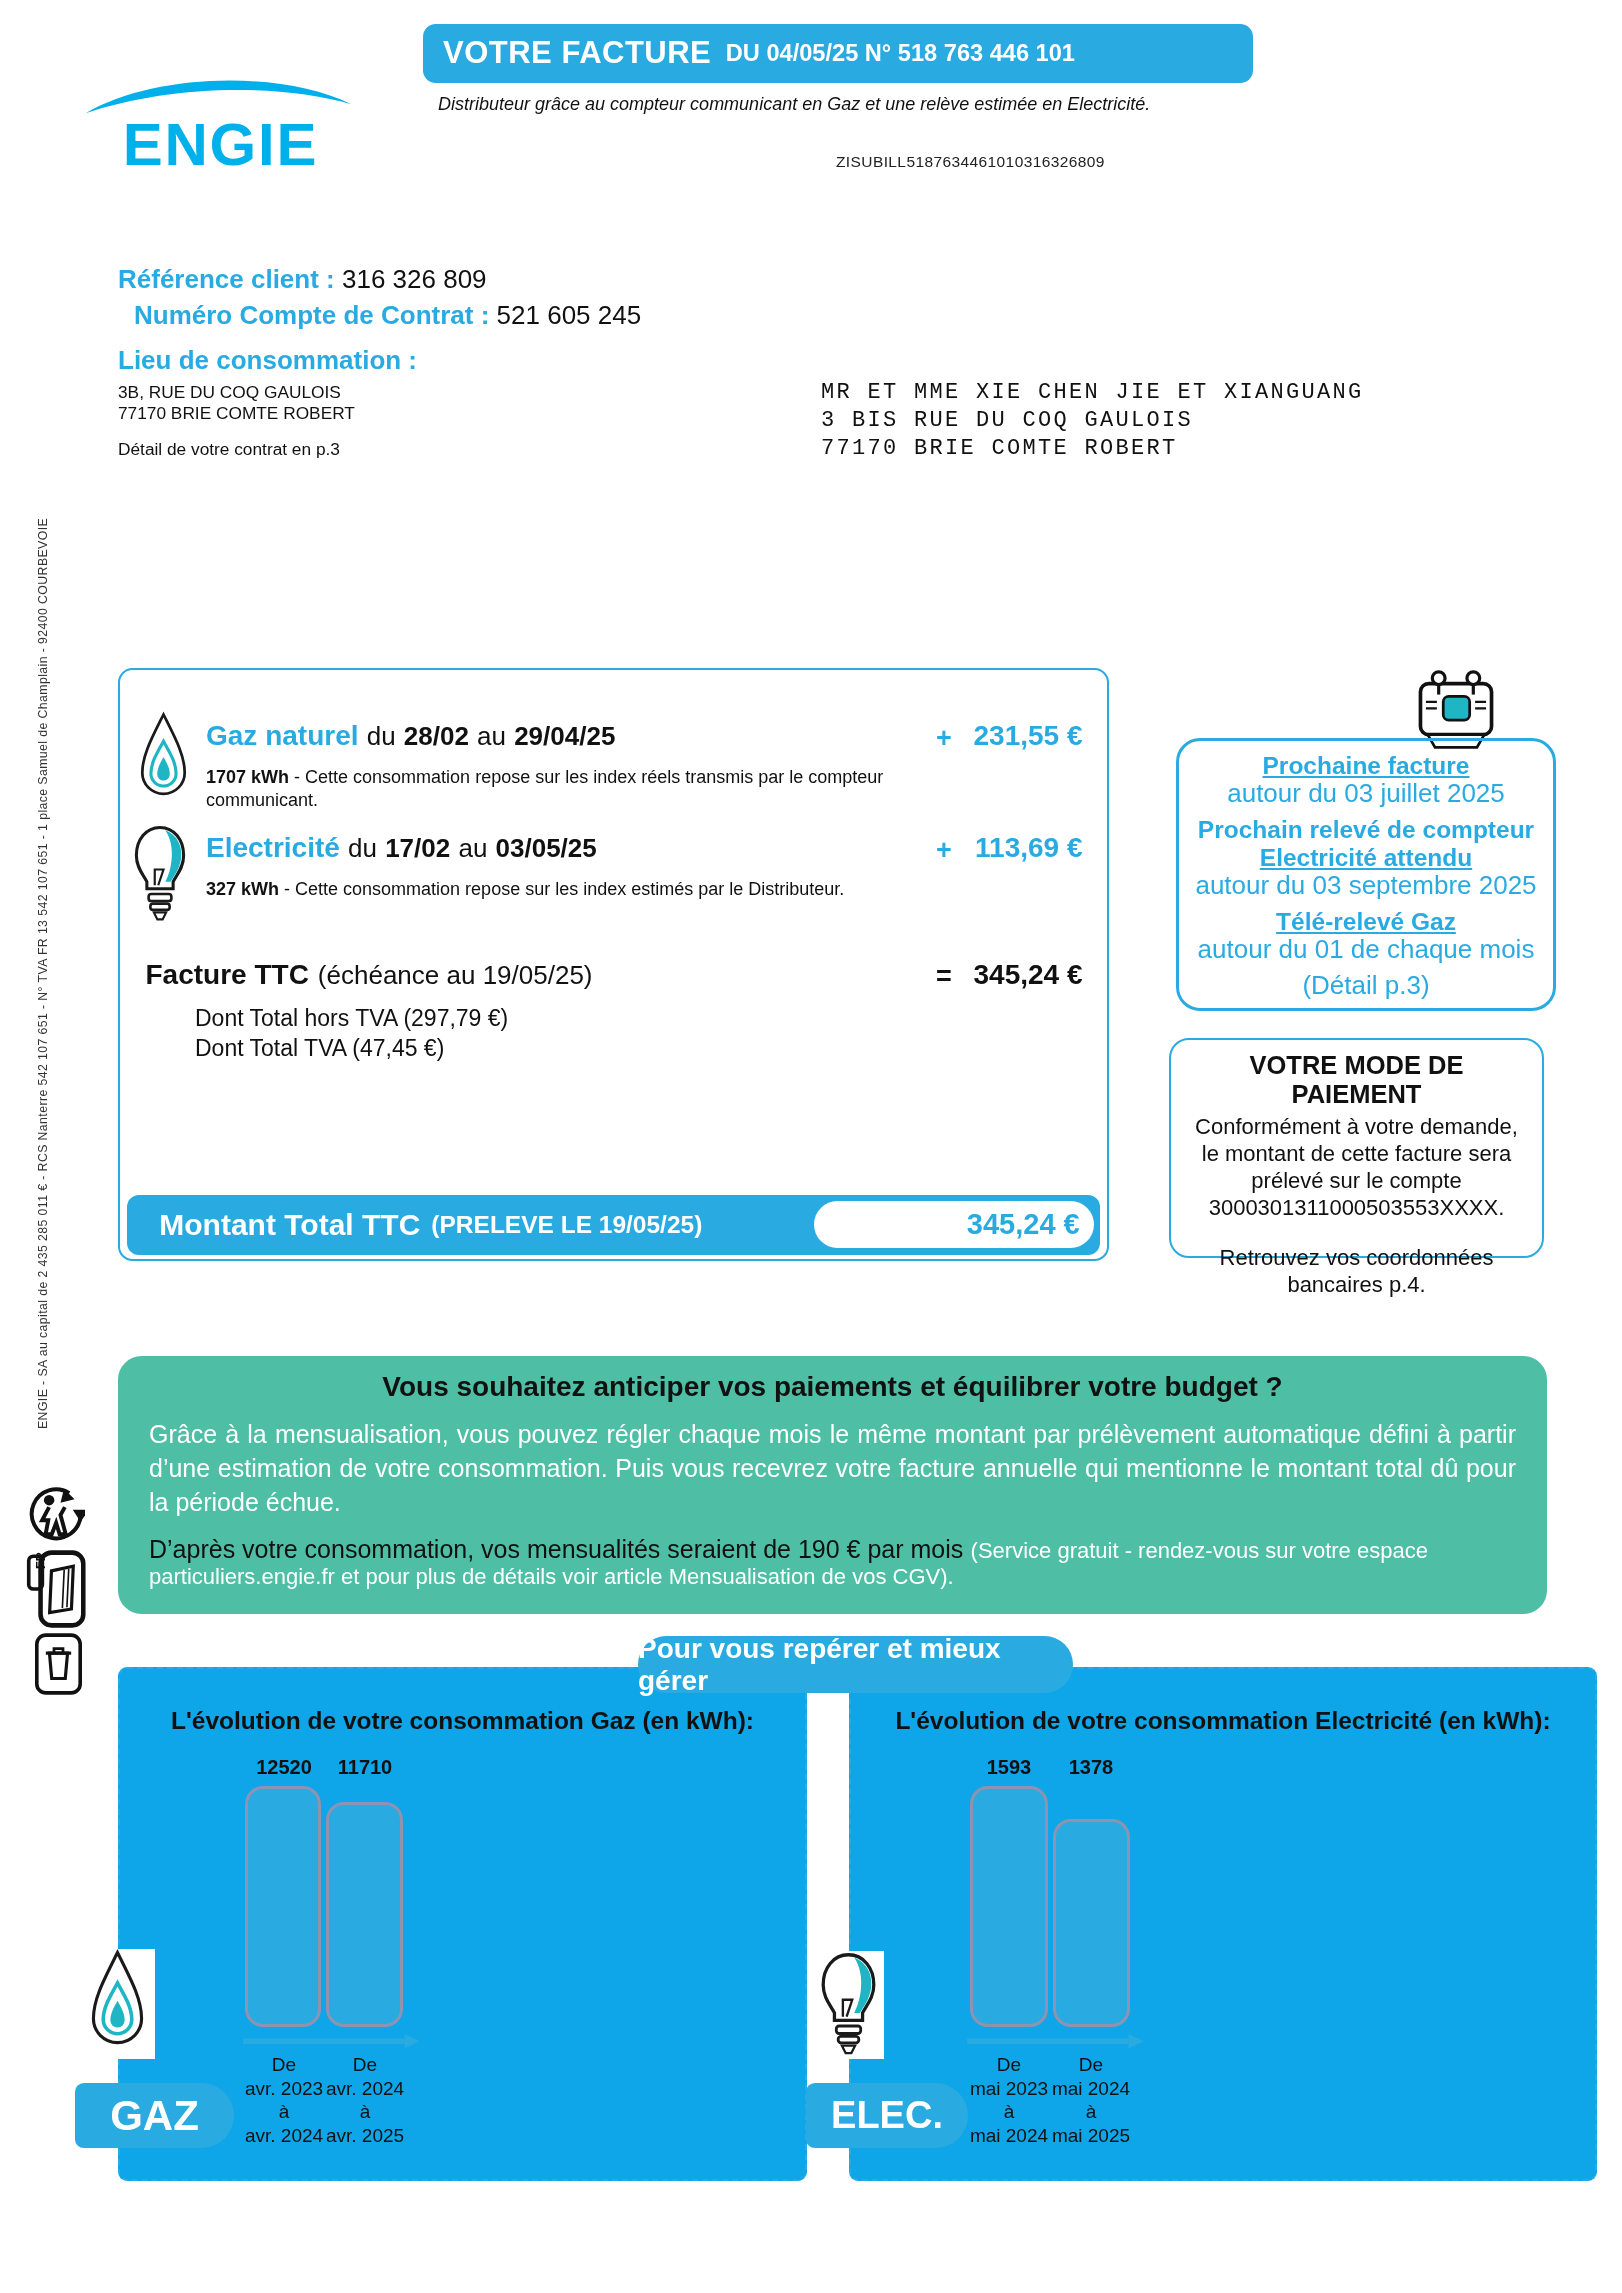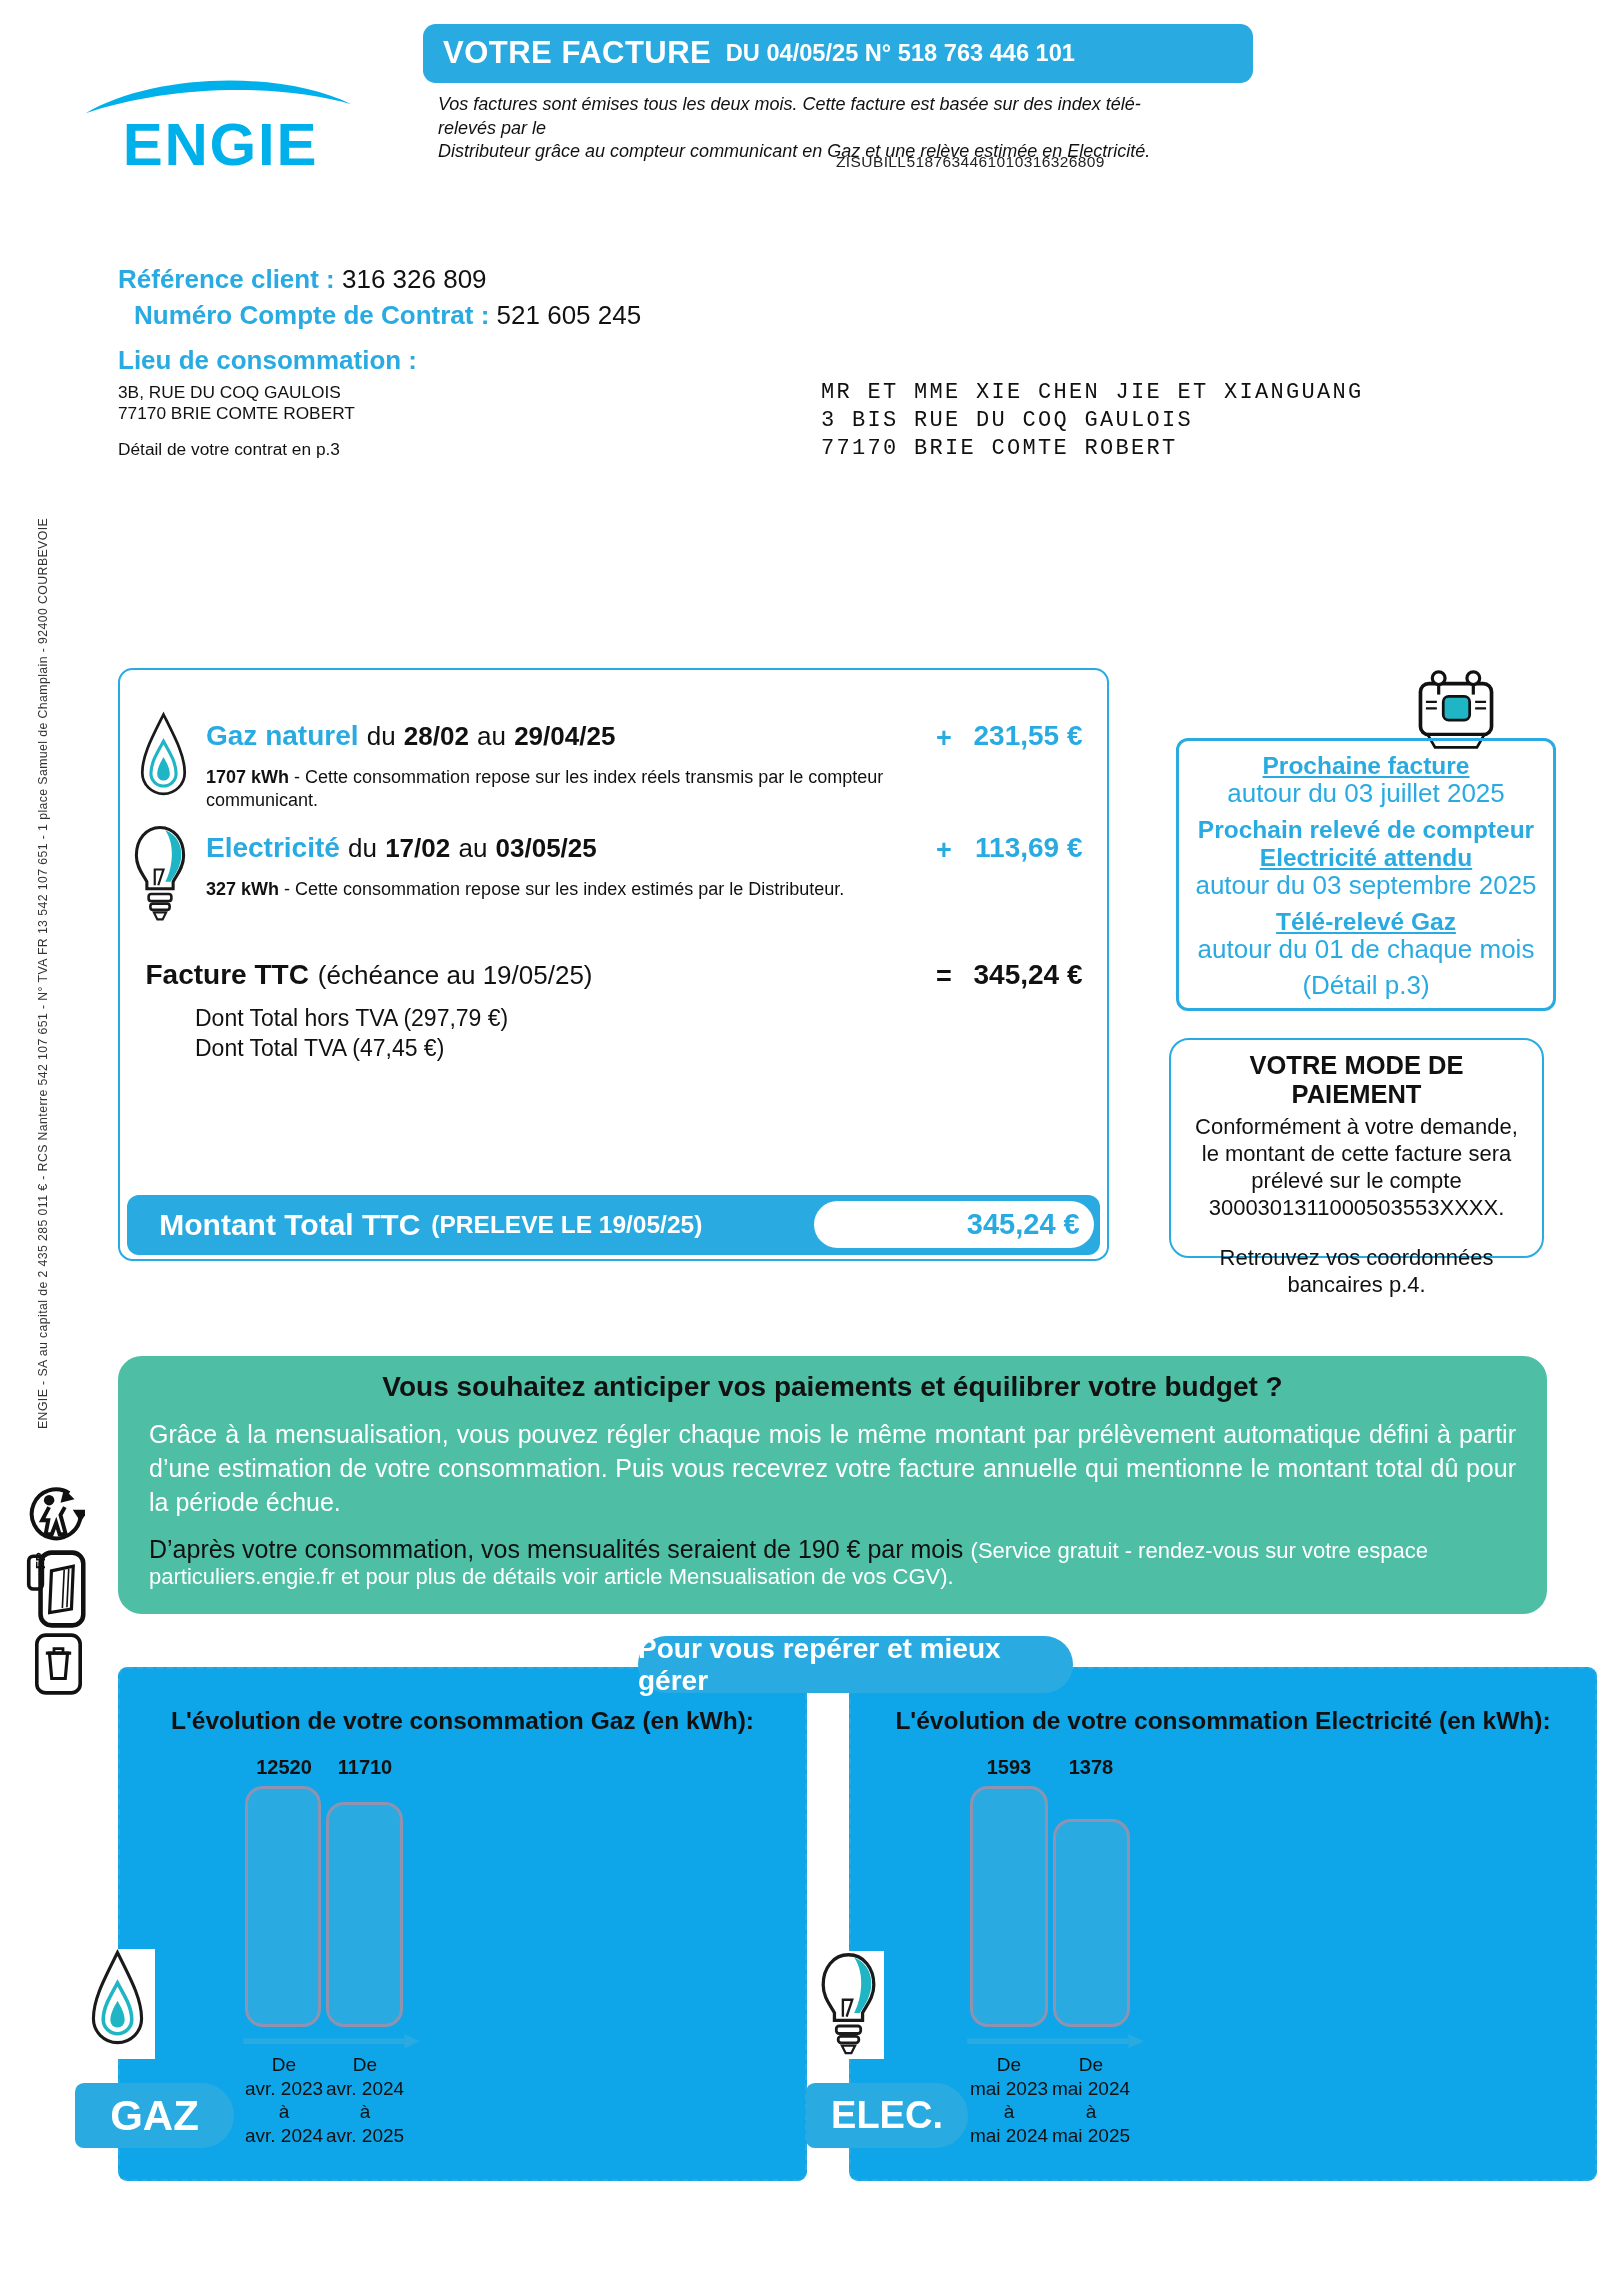--- a/index.html
+++ b/index.html
@@ -51,21 +51,21 @@
   .totbar{position:absolute;left:7.3px;right:7.3px;top:525px;height:60px;background:#29abe2;border-radius:12px;
           display:flex;align-items:center;padding-left:32px;}
   .totbar .l1{color:#fff;font-weight:bold;font-size:30px;margin-right:11px;white-space:nowrap;}
   .totbar .l2{color:#fff;font-weight:bold;font-size:24.5px;white-space:nowrap;}
   .totpill{position:absolute;right:5.5px;top:6.4px;height:47px;width:280px;background:#fff;border-radius:25.5px;
            display:flex;align-items:center;justify-content:flex-end;padding-right:14.5px;box-sizing:border-box;
            color:#29abe2;font-weight:bold;font-size:29px;}
 
   
   .calicon{left:1415px;top:669px;}
-  .infobox{left:1176px;top:738px;width:380px;height:273px;border:3.6px solid #29abe2;border-radius:12px;
+  .infobox{left:1176px;top:738px;width:380px;height:273px;border:3.6px solid #29abe2;border-radius:24px;
            box-sizing:border-box;text-align:center;color:#29abe2;padding-top:11px;}
   .infobox .h{font-weight:bold;font-size:24.5px;line-height:28px;}
   .infobox .d{font-size:26px;line-height:26px;}
   .infobox .sp{height:10px;}
   .u{text-decoration:underline;}
   .paybox{left:1169px;top:1038px;width:375px;height:220px;border:2.7px solid #29abe2;border-radius:20px;
           box-sizing:border-box;text-align:center;color:#111;padding:11px 12.7px;}
   .paybox .h{font-weight:bold;font-size:25.5px;margin-bottom:3.6px;}
   .paybox .bdy{font-size:22px;line-height:27px;}
   .paybox .nt{font-size:22px;line-height:27px;margin-top:23.6px;}
@@ -141,21 +141,20 @@
       <path d="M4,54 C78,10 218,6 296,44 C212,20 92,24 4,54 Z" fill="#00b0ea"></path>
     </svg>
     <div class="logo-text">ENGIE</div>
   </div>
 
   <div class="abs hbar">
     <span class="t1">VOTRE FACTURE</span>
     <span class="t2">DU 04/05/25 N° 518 763 446 101</span>
   </div>
   <div class="abs intro">
-    <div>Vos factures sont émises tous les deux mois. Cette facture est basée sur des index télé-relevés par le</div>
     <div>Distributeur grâce au compteur communicant en Gaz et une relève estimée en Electricité.</div>
   </div>
   <div class="abs docref">ZISUBILL5187634461010316326809</div>
 
   <div class="abs refline">
     <span class="blue-b">Référence client :</span>
     <span>316 326 809</span>
   </div>
   <div class="abs refline2">
     <span class="blue-b">Numéro Compte de Contrat :</span>

